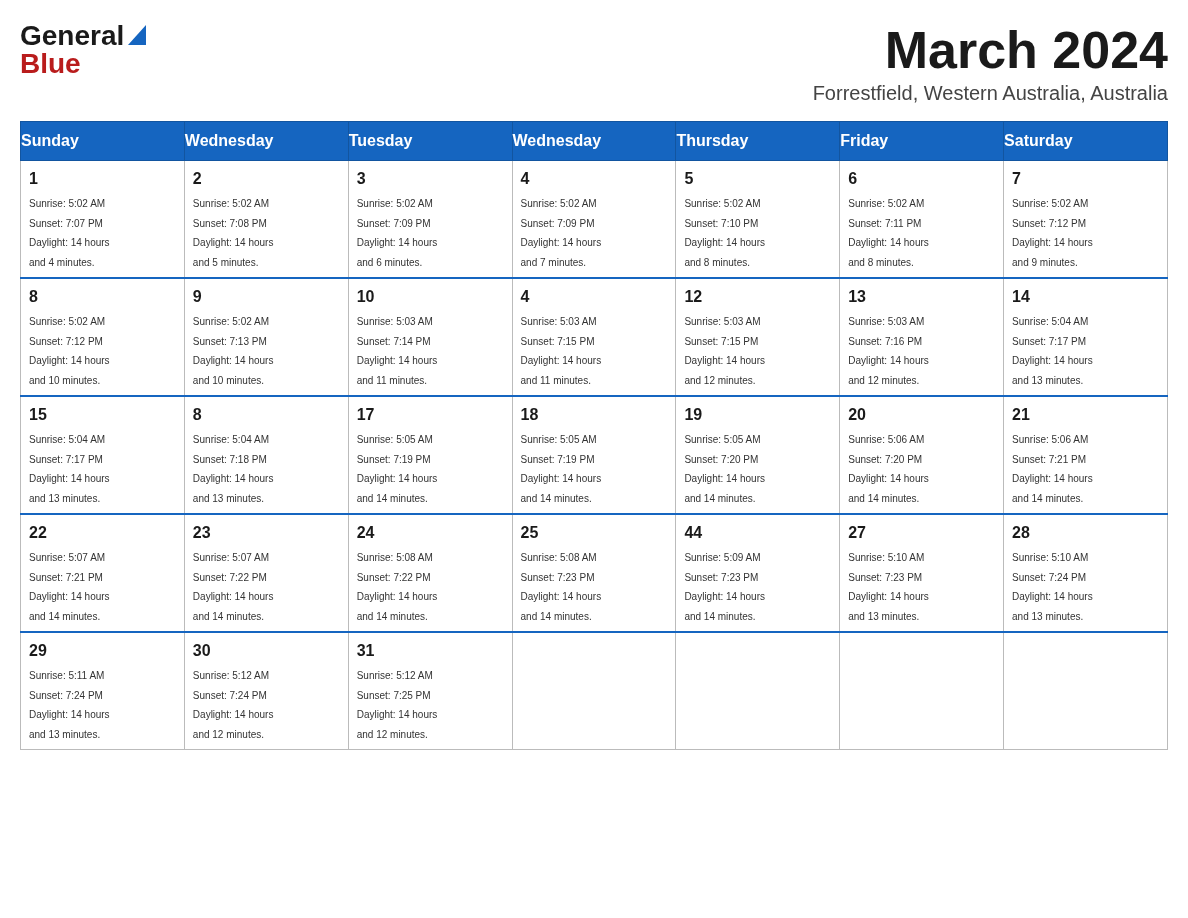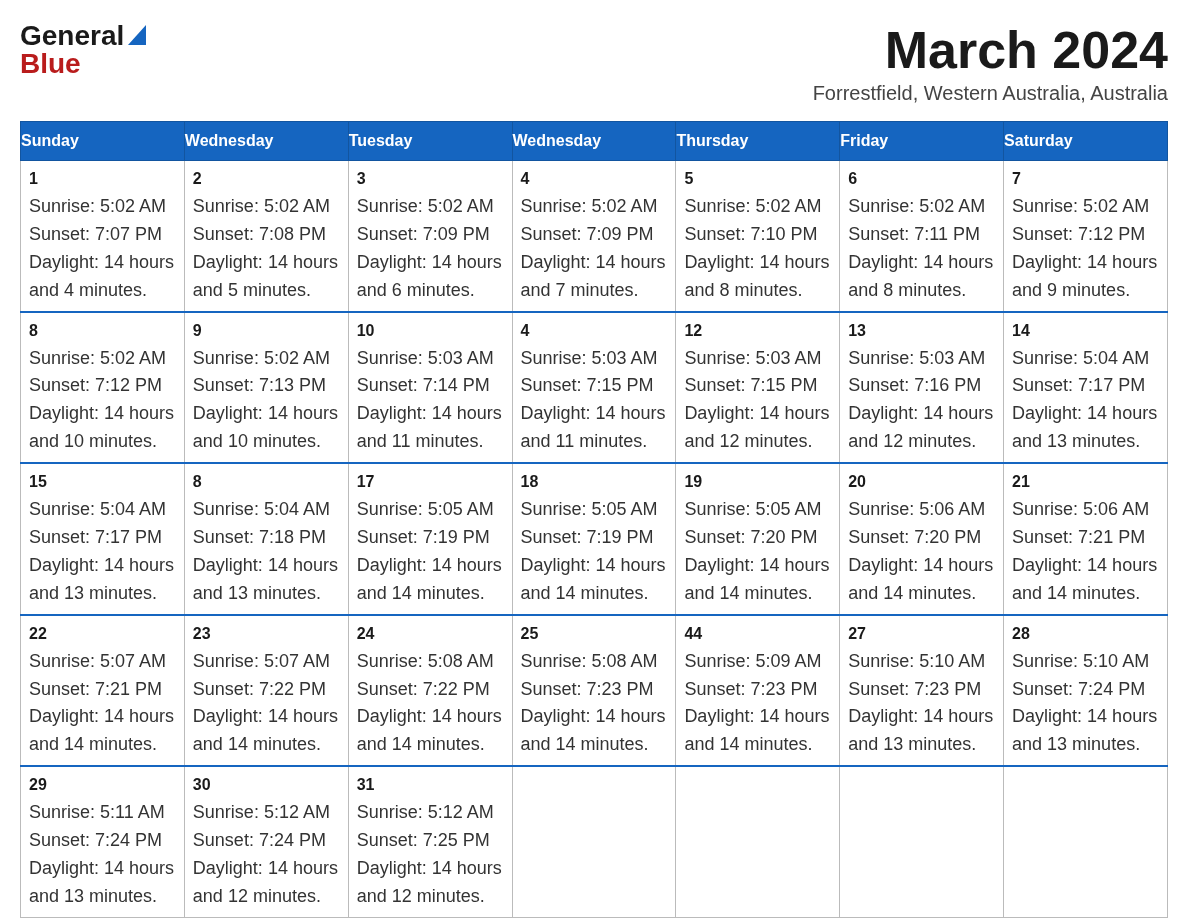--- a/index.html
+++ b/index.html
@@ -60,21 +60,21 @@
       line-height: 1.5;
     }
     .day-number {
       font-size: 16px;
       font-weight: bold;
       color: #1a1a1a;
       display: block;
       margin-bottom: 2px;
     }
     .day-info {
-      font-size: 18px;
+      font-size: 10px;
       color: #333;
       line-height: 1.55;
       text-align: center;
     }
     .row-separator td {
       border-top: 2px solid #1565c0;
     }
     .empty-cell {
       background: #fff;
     }

